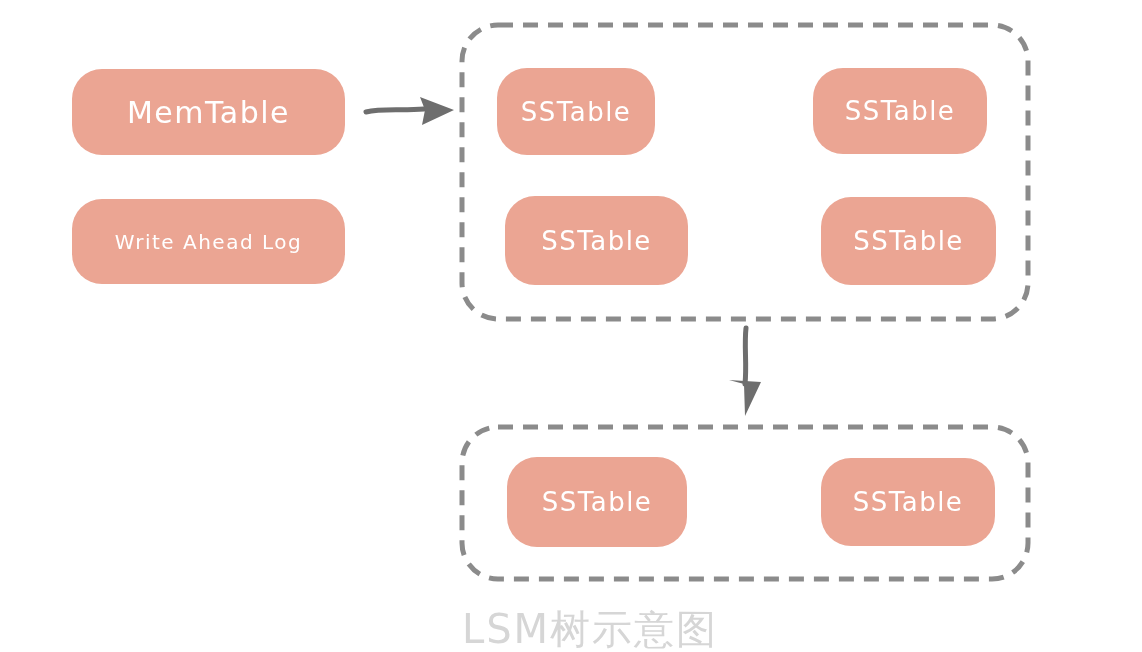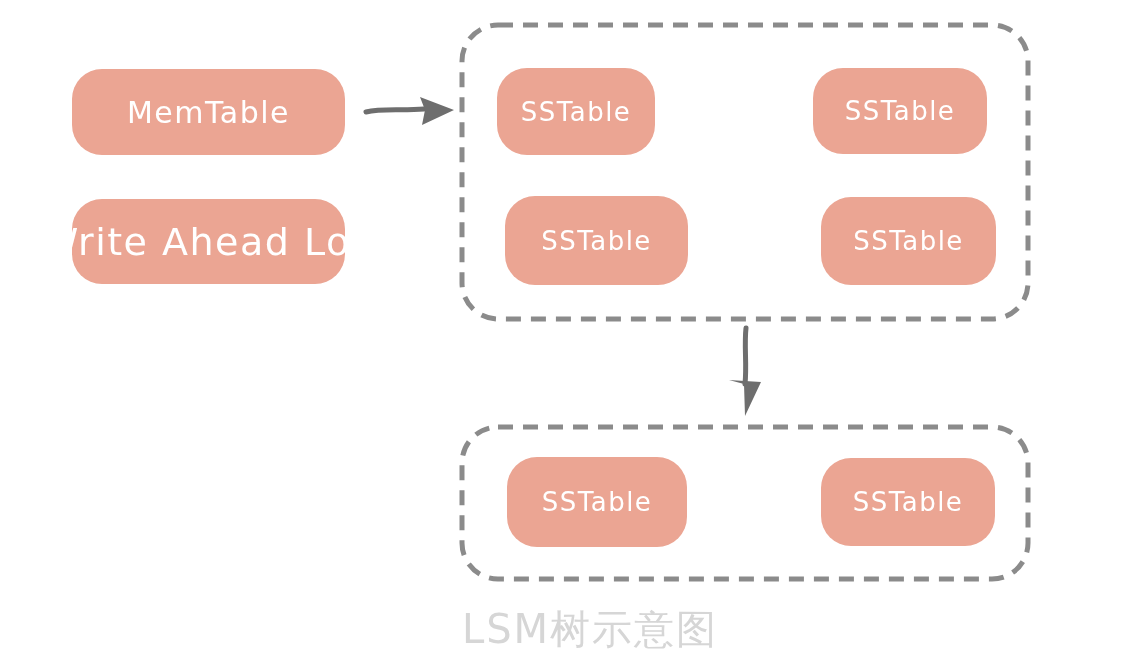--- a/index.html
+++ b/index.html
@@ -20,21 +20,21 @@
     align-items: center;
     justify-content: center;
     letter-spacing: 1.5px;
     font-size: 26px;
     font-weight: 400;
     white-space: nowrap;
   }
   .dashed-container { position: absolute; }
   .arrow { position: absolute; }
   #memtable       { left: 72px;  top: 69px;  width: 273px; height: 86px; font-size: 30px; }
-  #wal            { left: 72px;  top: 199px; width: 273px; height: 85px; font-size: 38px; }
+  #wal            { left: 72px;  top: 199px; width: 273px; height: 85px; font-size: 20px; }
   #sstable-1      { left: 497px; top: 68px;  width: 158px; height: 87px; }
   #sstable-2      { left: 813px; top: 68px;  width: 174px; height: 86px; }
   #sstable-3      { left: 505px; top: 196px; width: 183px; height: 89px; }
   #sstable-4      { left: 821px; top: 197px; width: 175px; height: 88px; }
   #sstable-5      { left: 507px; top: 457px; width: 180px; height: 90px; }
   #sstable-6      { left: 821px; top: 458px; width: 174px; height: 88px; }
   #container-top    { left: 457px; top: 20px;  width: 576px; height: 304px; }
   #container-bottom { left: 457px; top: 422px; width: 576px; height: 162px; }
   #arrow-right    { left: 362px; top: 94px;  width: 94px;  height: 34px; }
   #arrow-down     { left: 725px; top: 324px; width: 40px;  height: 96px; }

